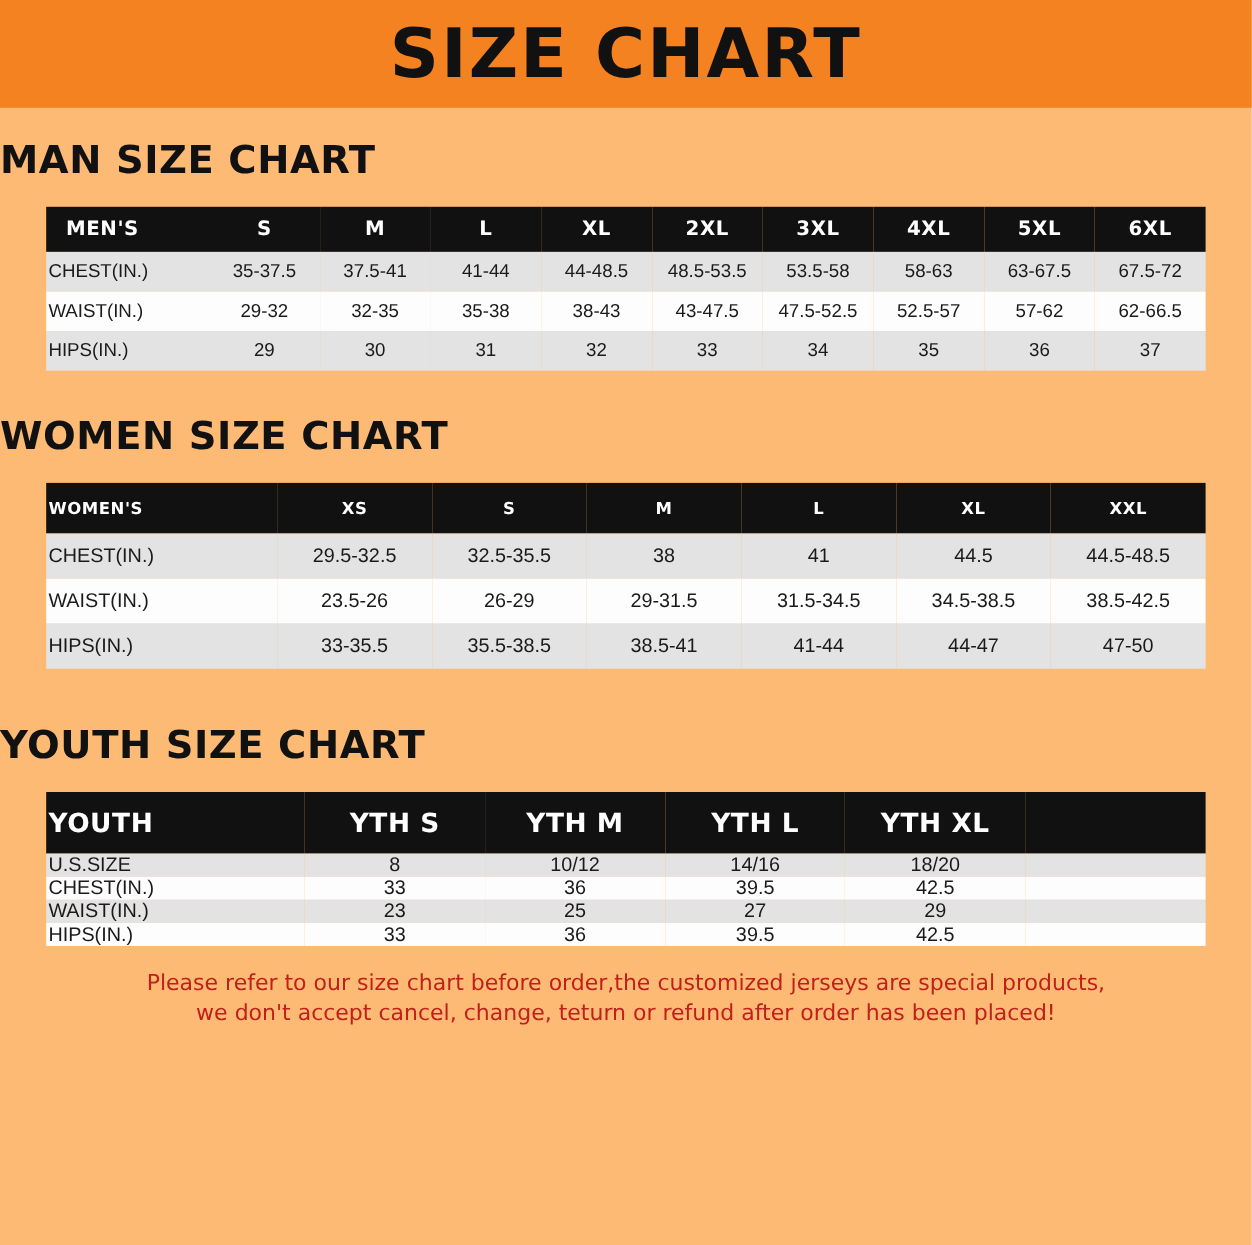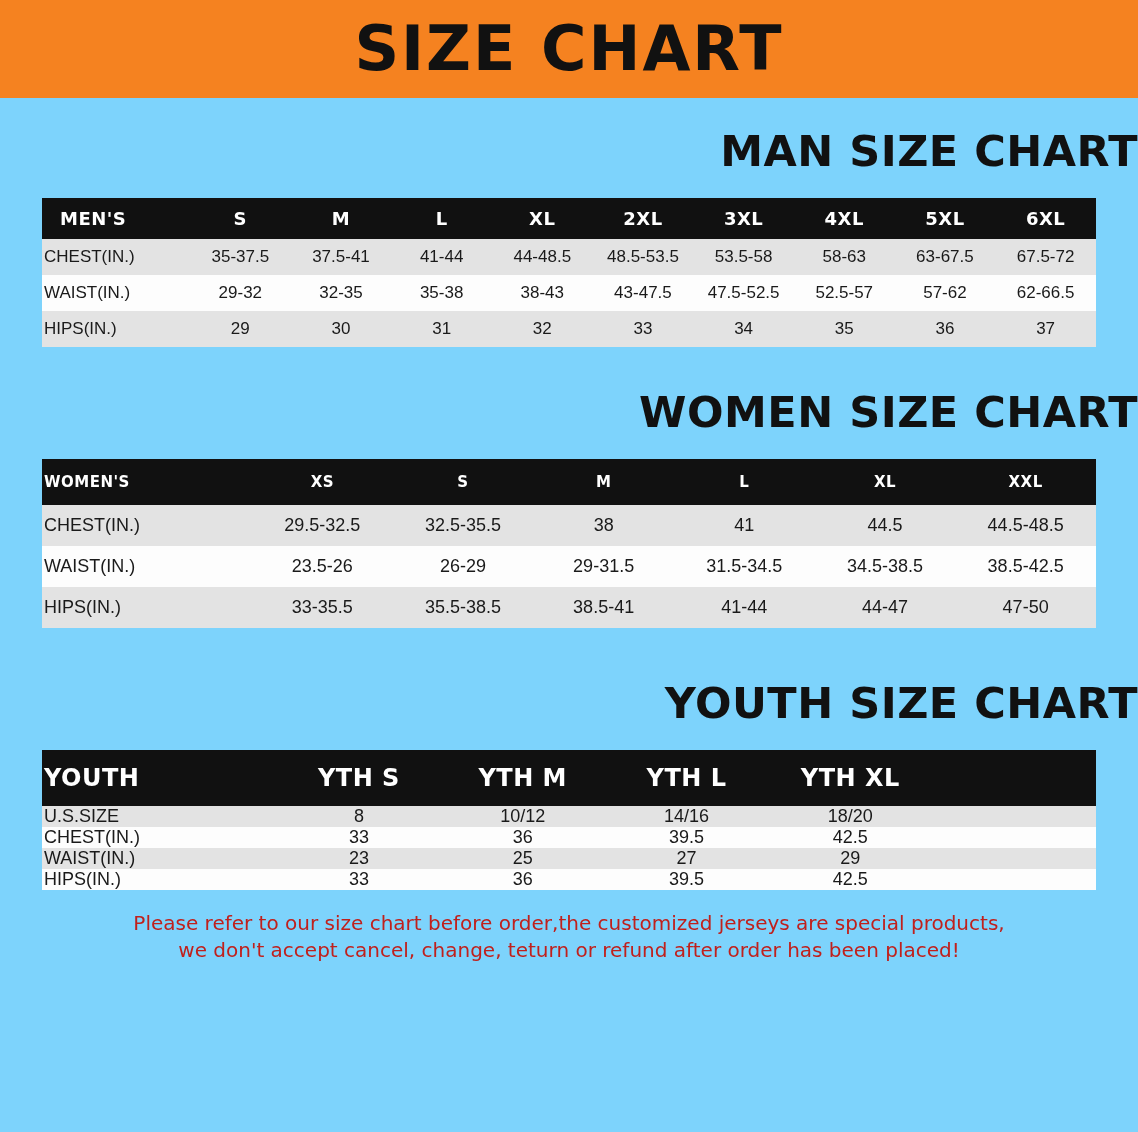--- a/index.html
+++ b/index.html
@@ -10,21 +10,21 @@
     width: 1138px;
     height: 1132px;
     background: #ffffff;
     font-family: "Liberation Sans", sans-serif;
     overflow: hidden;
   }
   .page {
     position: relative;
     width: 1138px;
     height: 1132px;
-    background: #7dd3fc;
+    background: #fdba74;
   }
 
   
   .banner {
     width: 100%;
     height: 98px;
     background: #f58220;
     display: flex;
     align-items: center;
     justify-content: center;
@@ -33,24 +33,24 @@
     font-family: "DejaVu Sans", sans-serif;
     font-weight: 700;
     font-size: 62px;
     letter-spacing: 2px;
     color: #111111;
     line-height: 1;
   }
 
   
   .section-heading {
-    text-align: right;
+    text-align: left;
     font-family: "DejaVu Sans", sans-serif;
     font-weight: 700;
-    font-size: 43px;
+    font-size: 35px;
     letter-spacing: 0.5px;
     color: #111111;
   }
   .h-man    { margin-top: 28px; margin-bottom: 22px; }
   .h-women  { margin-top: 40px; margin-bottom: 22px; }
   .h-youth  { margin-top: 50px; margin-bottom: 22px; }
 
   
   .table-wrap {
     margin: 0 42px;

